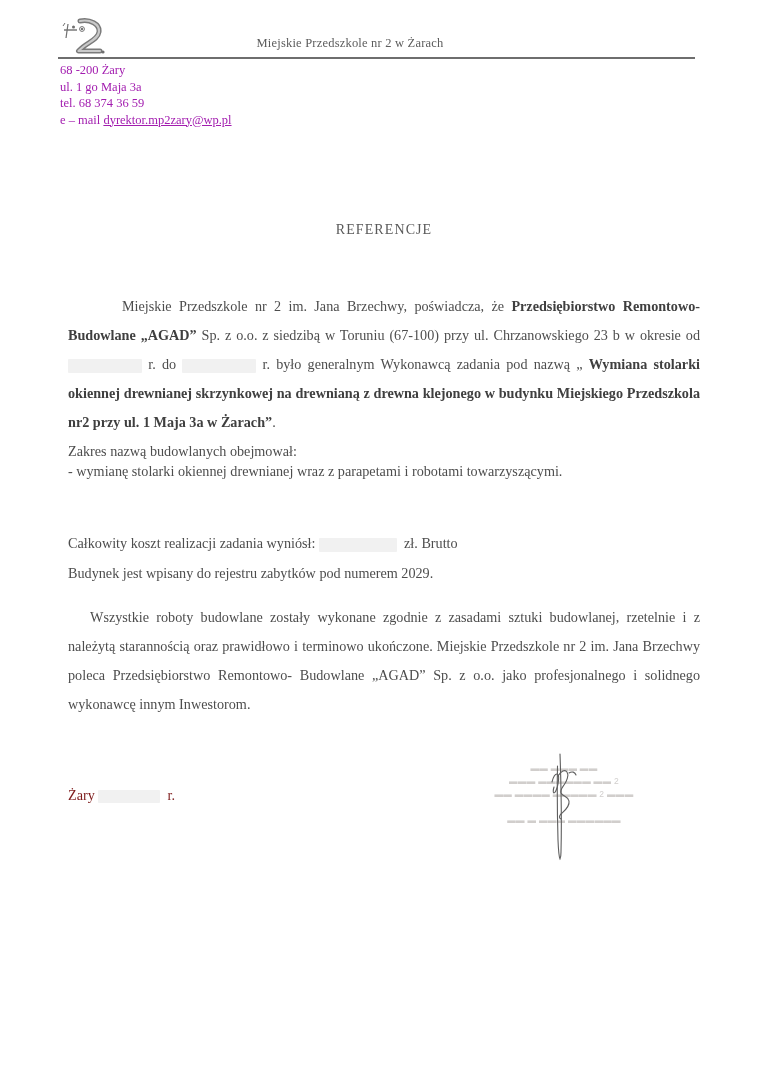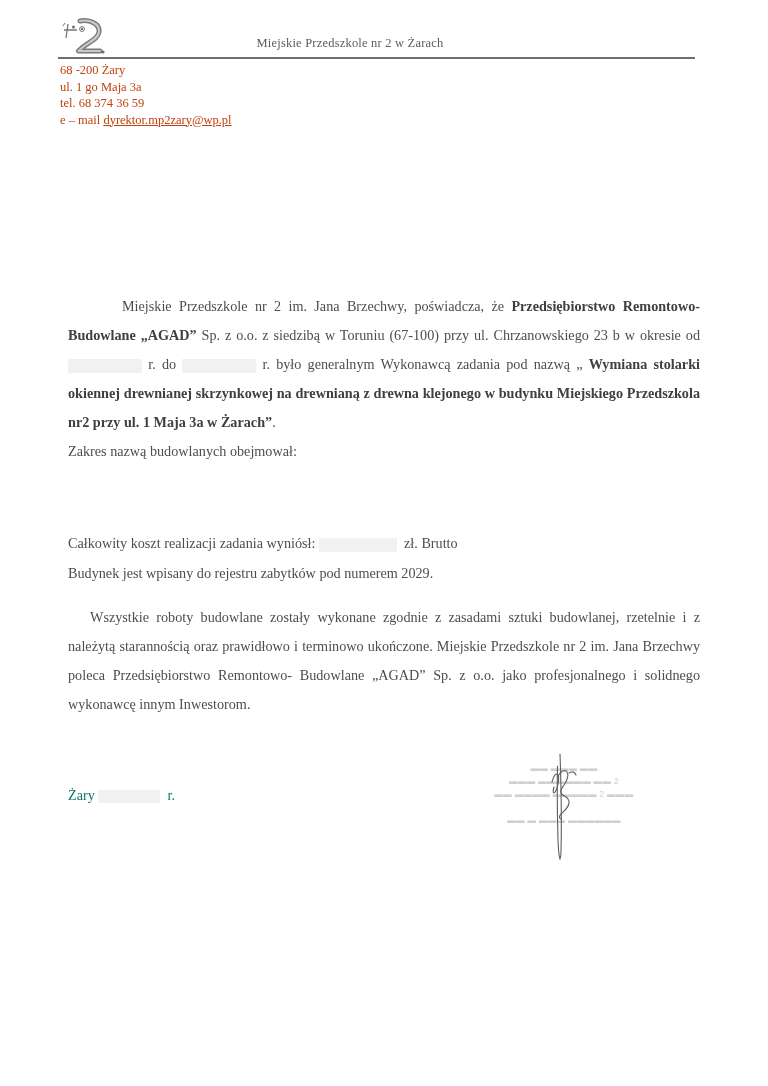--- a/index.html
+++ b/index.html
@@ -60,21 +60,21 @@
     height: 2px;
     background: #6e6e6e;
   }
 
   .addr {
     position: absolute;
     left: 60px;
     top: 62px;
     font-size: 12.5px;
     line-height: 16.5px;
-    color: #c2410c;
+    color: #a21caf;
   }
   .addr div { white-space: nowrap; }
   .addr .u {
     text-decoration: underline;
     text-underline-offset: 1px;
     margin-top: 24px;
   }
 
   
   .doc-title {
@@ -129,21 +129,21 @@
   #para-cost     { top: 529px; }
   #para-register { top: 559px; }
   #para-closing  { top: 603px; }
 
   
   .sign-line {
     position: absolute;
     left: 68px;
     top: 787px;
     font-size: 14.2px;
-    color: #0f766e;
+    color: #7f1d1d;
     white-space: nowrap;
   }
 
   .stamp {
     position: absolute;
     left: 484px;
     top: 762px;
     width: 160px;
     height: 70px;
     color: #c9c6c4;
@@ -194,25 +194,27 @@
     <div class="header-rule"></div>
 
     <div class="addr">
       <div>68 -200 Żary</div>
       <div>ul. 1 go Maja 3a</div>
       <div>tel. 68 374 36 59</div>
       <div><span>e – mail </span><span class="u">dyrektor.mp2zary@wp.pl</span></div>
     </div>
   </div>
 
+  <div class="doc-title">REFERENCJE</div>
 
   <div class="body-block p-just indent" id="para-intro"><span>Miejskie Przedszkole nr 2 im. Jana Brzechwy, poświadcza, że </span><span class="b">Przedsiębiorstwo Remontowo-Budowlane „AGAD”</span><span> Sp. z o.o. z siedzibą w Toruniu (67-100) przy ul. Chrzanowskiego 23 b w okresie od </span><span class="redact date"></span><span> r. do </span><span class="redact date"></span><span> r. było generalnym Wykonawcą zadania pod nazwą „ </span><span class="b">Wymiana stolarki okiennej drewnianej skrzynkowej na drewnianą z drewna klejonego w budynku Miejskiego Przedszkola nr2 przy ul. 1 Maja 3a w Żarach”</span><span>.</span></div>
 
   <div class="body-block p-left" id="para-scope">Zakres nazwą budowlanych obejmował:</div>
 
+  <div class="body-block p-left" id="para-list">- wymianę stolarki okiennej drewnianej wraz z parapetami i robotami towarzyszącymi.</div>
 
   <div class="body-block p-left" id="para-cost"><span>Całkowity koszt realizacji zadania wyniósł:</span>&nbsp;<span class="redact money"></span>&nbsp;&nbsp;<span>zł. Brutto</span></div>
 
   <div class="body-block p-left" id="para-register">Budynek jest wpisany do rejestru zabytków pod numerem 2029.</div>
 
   <div class="body-block p-just indent-sm" id="para-closing">Wszystkie roboty budowlane zostały wykonane zgodnie z zasadami sztuki budowlanej, rzetelnie i z należytą starannością oraz prawidłowo i terminowo ukończone. Miejskie Przedszkole nr 2 im. Jana Brzechwy poleca Przedsiębiorstwo Remontowo- Budowlane „AGAD” Sp.  z o.o. jako profesjonalnego i solidnego wykonawcę innym Inwestorom.</div>
 
   <div class="sign-line"><span>Żary</span>&nbsp;<span class="redact short"></span>&nbsp;&nbsp;<span>r.</span></div>
 
   <div class="stamp">

